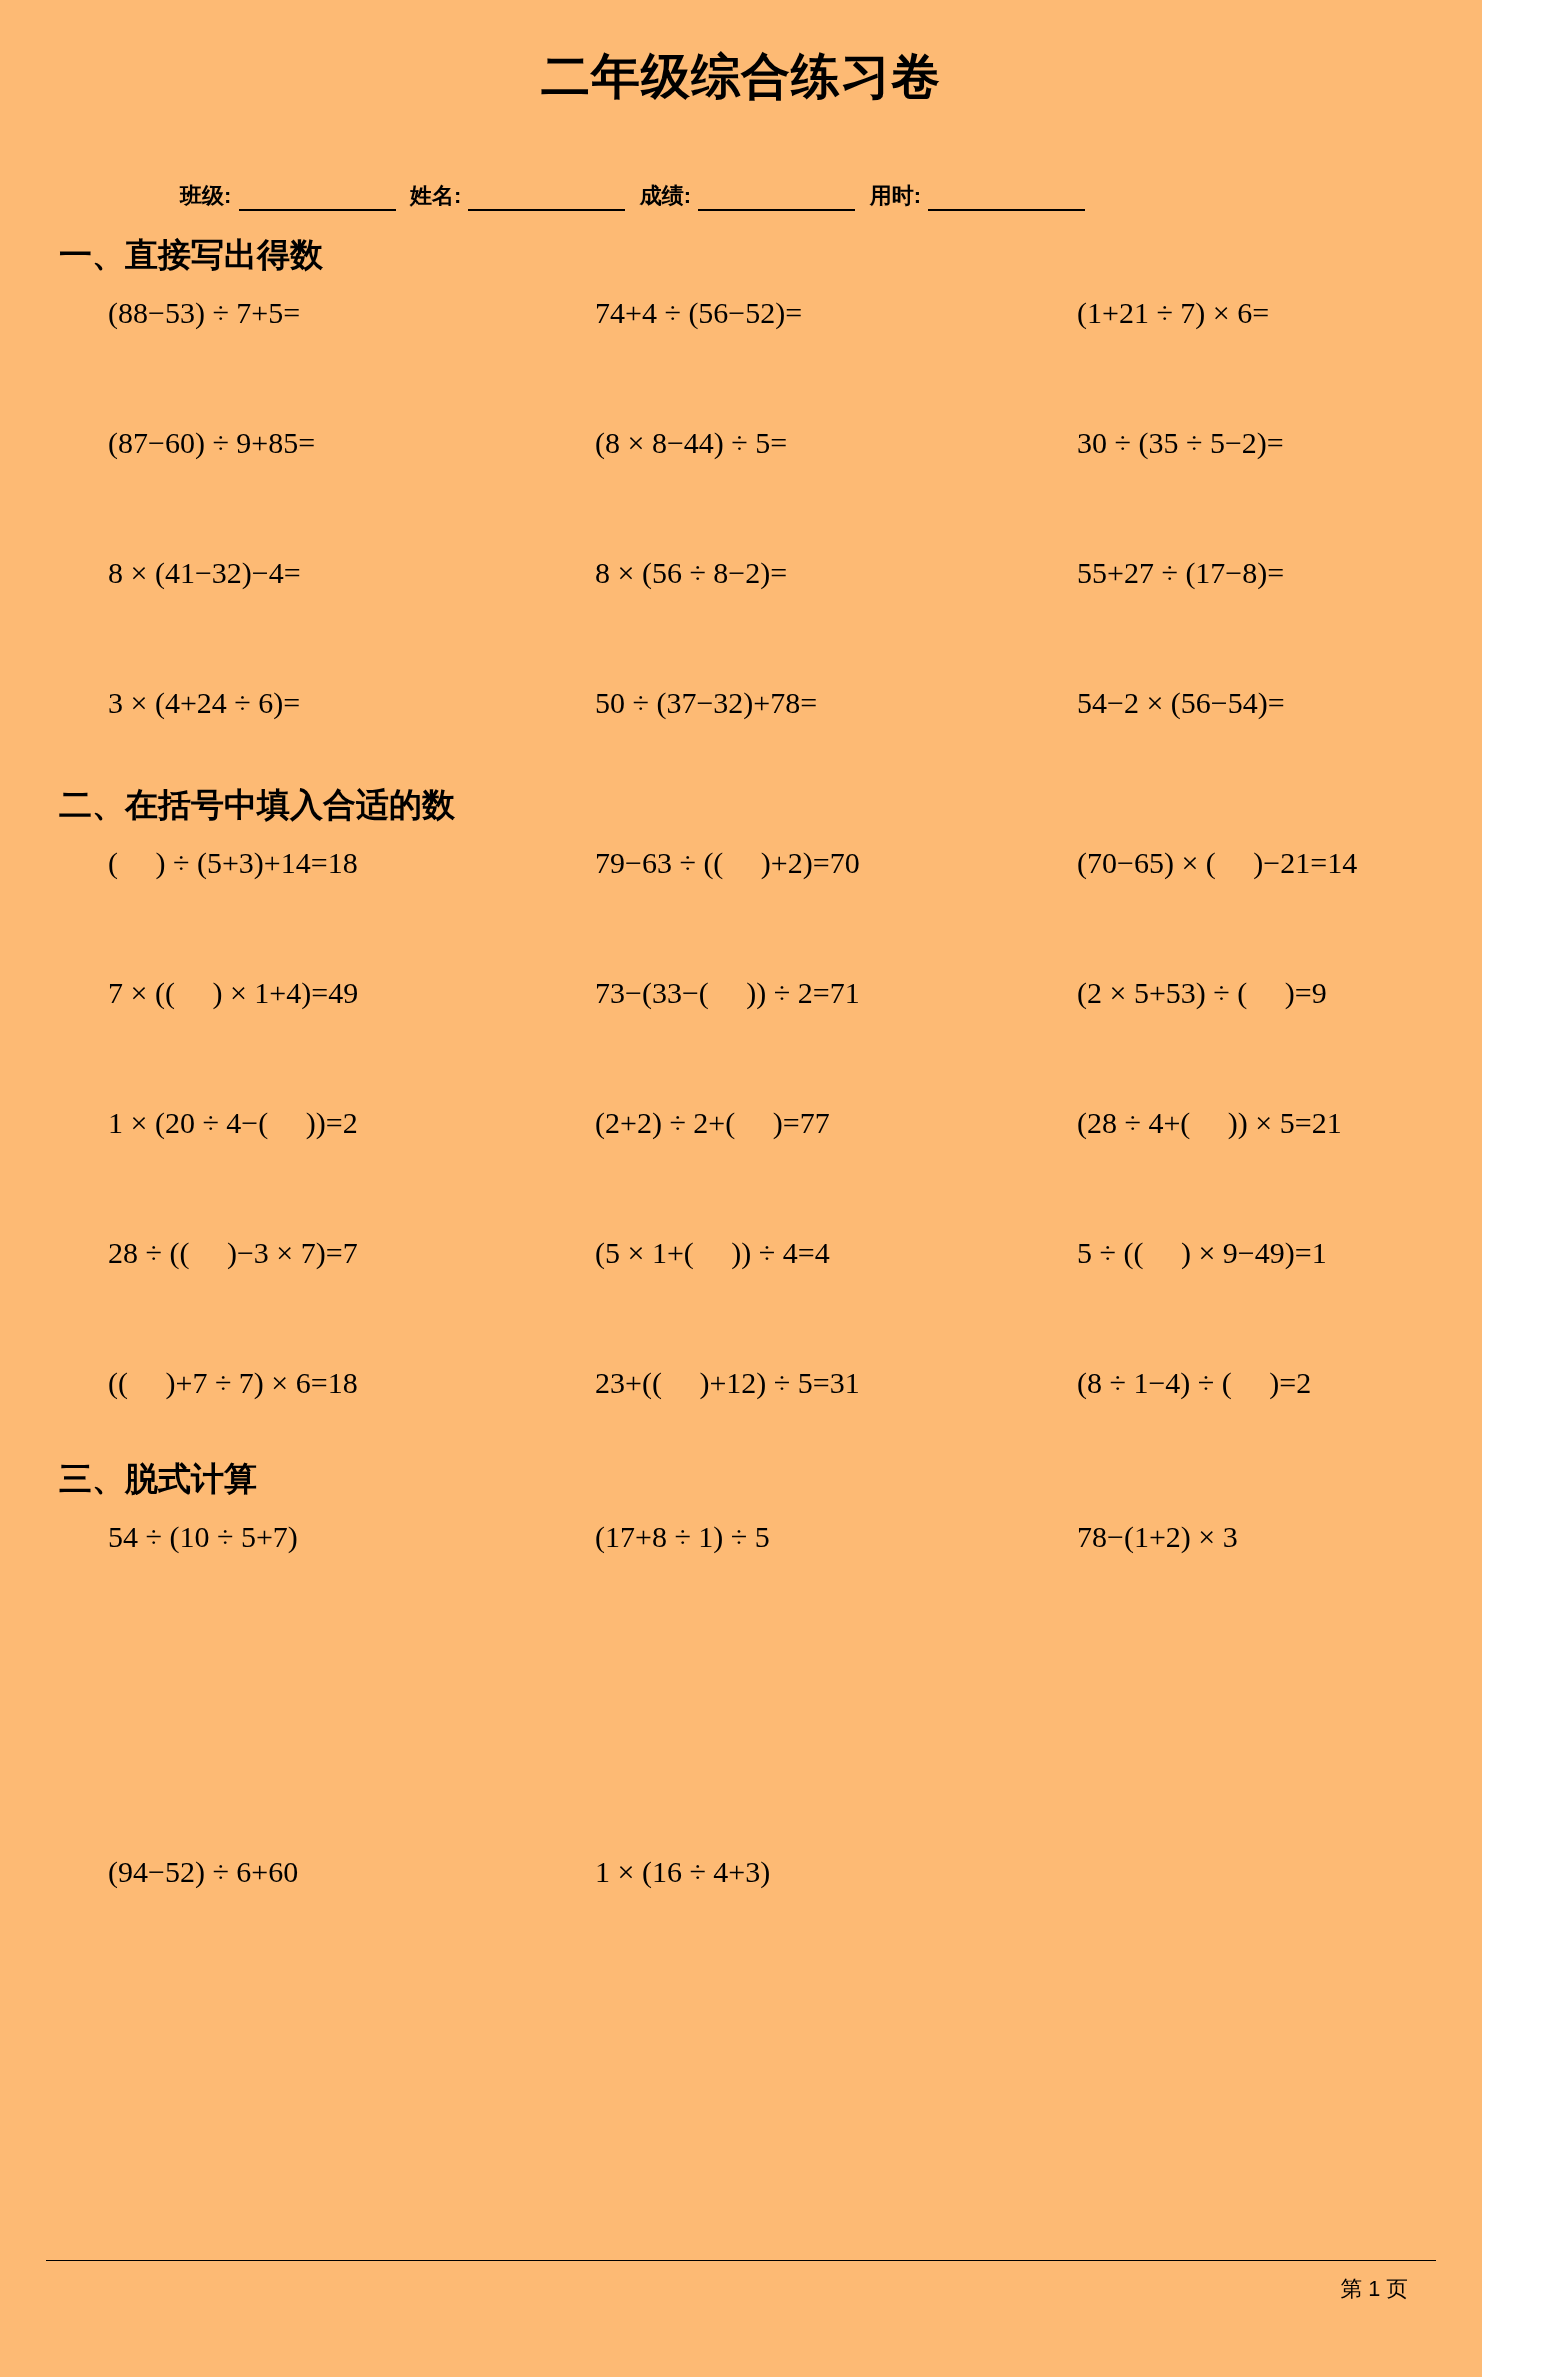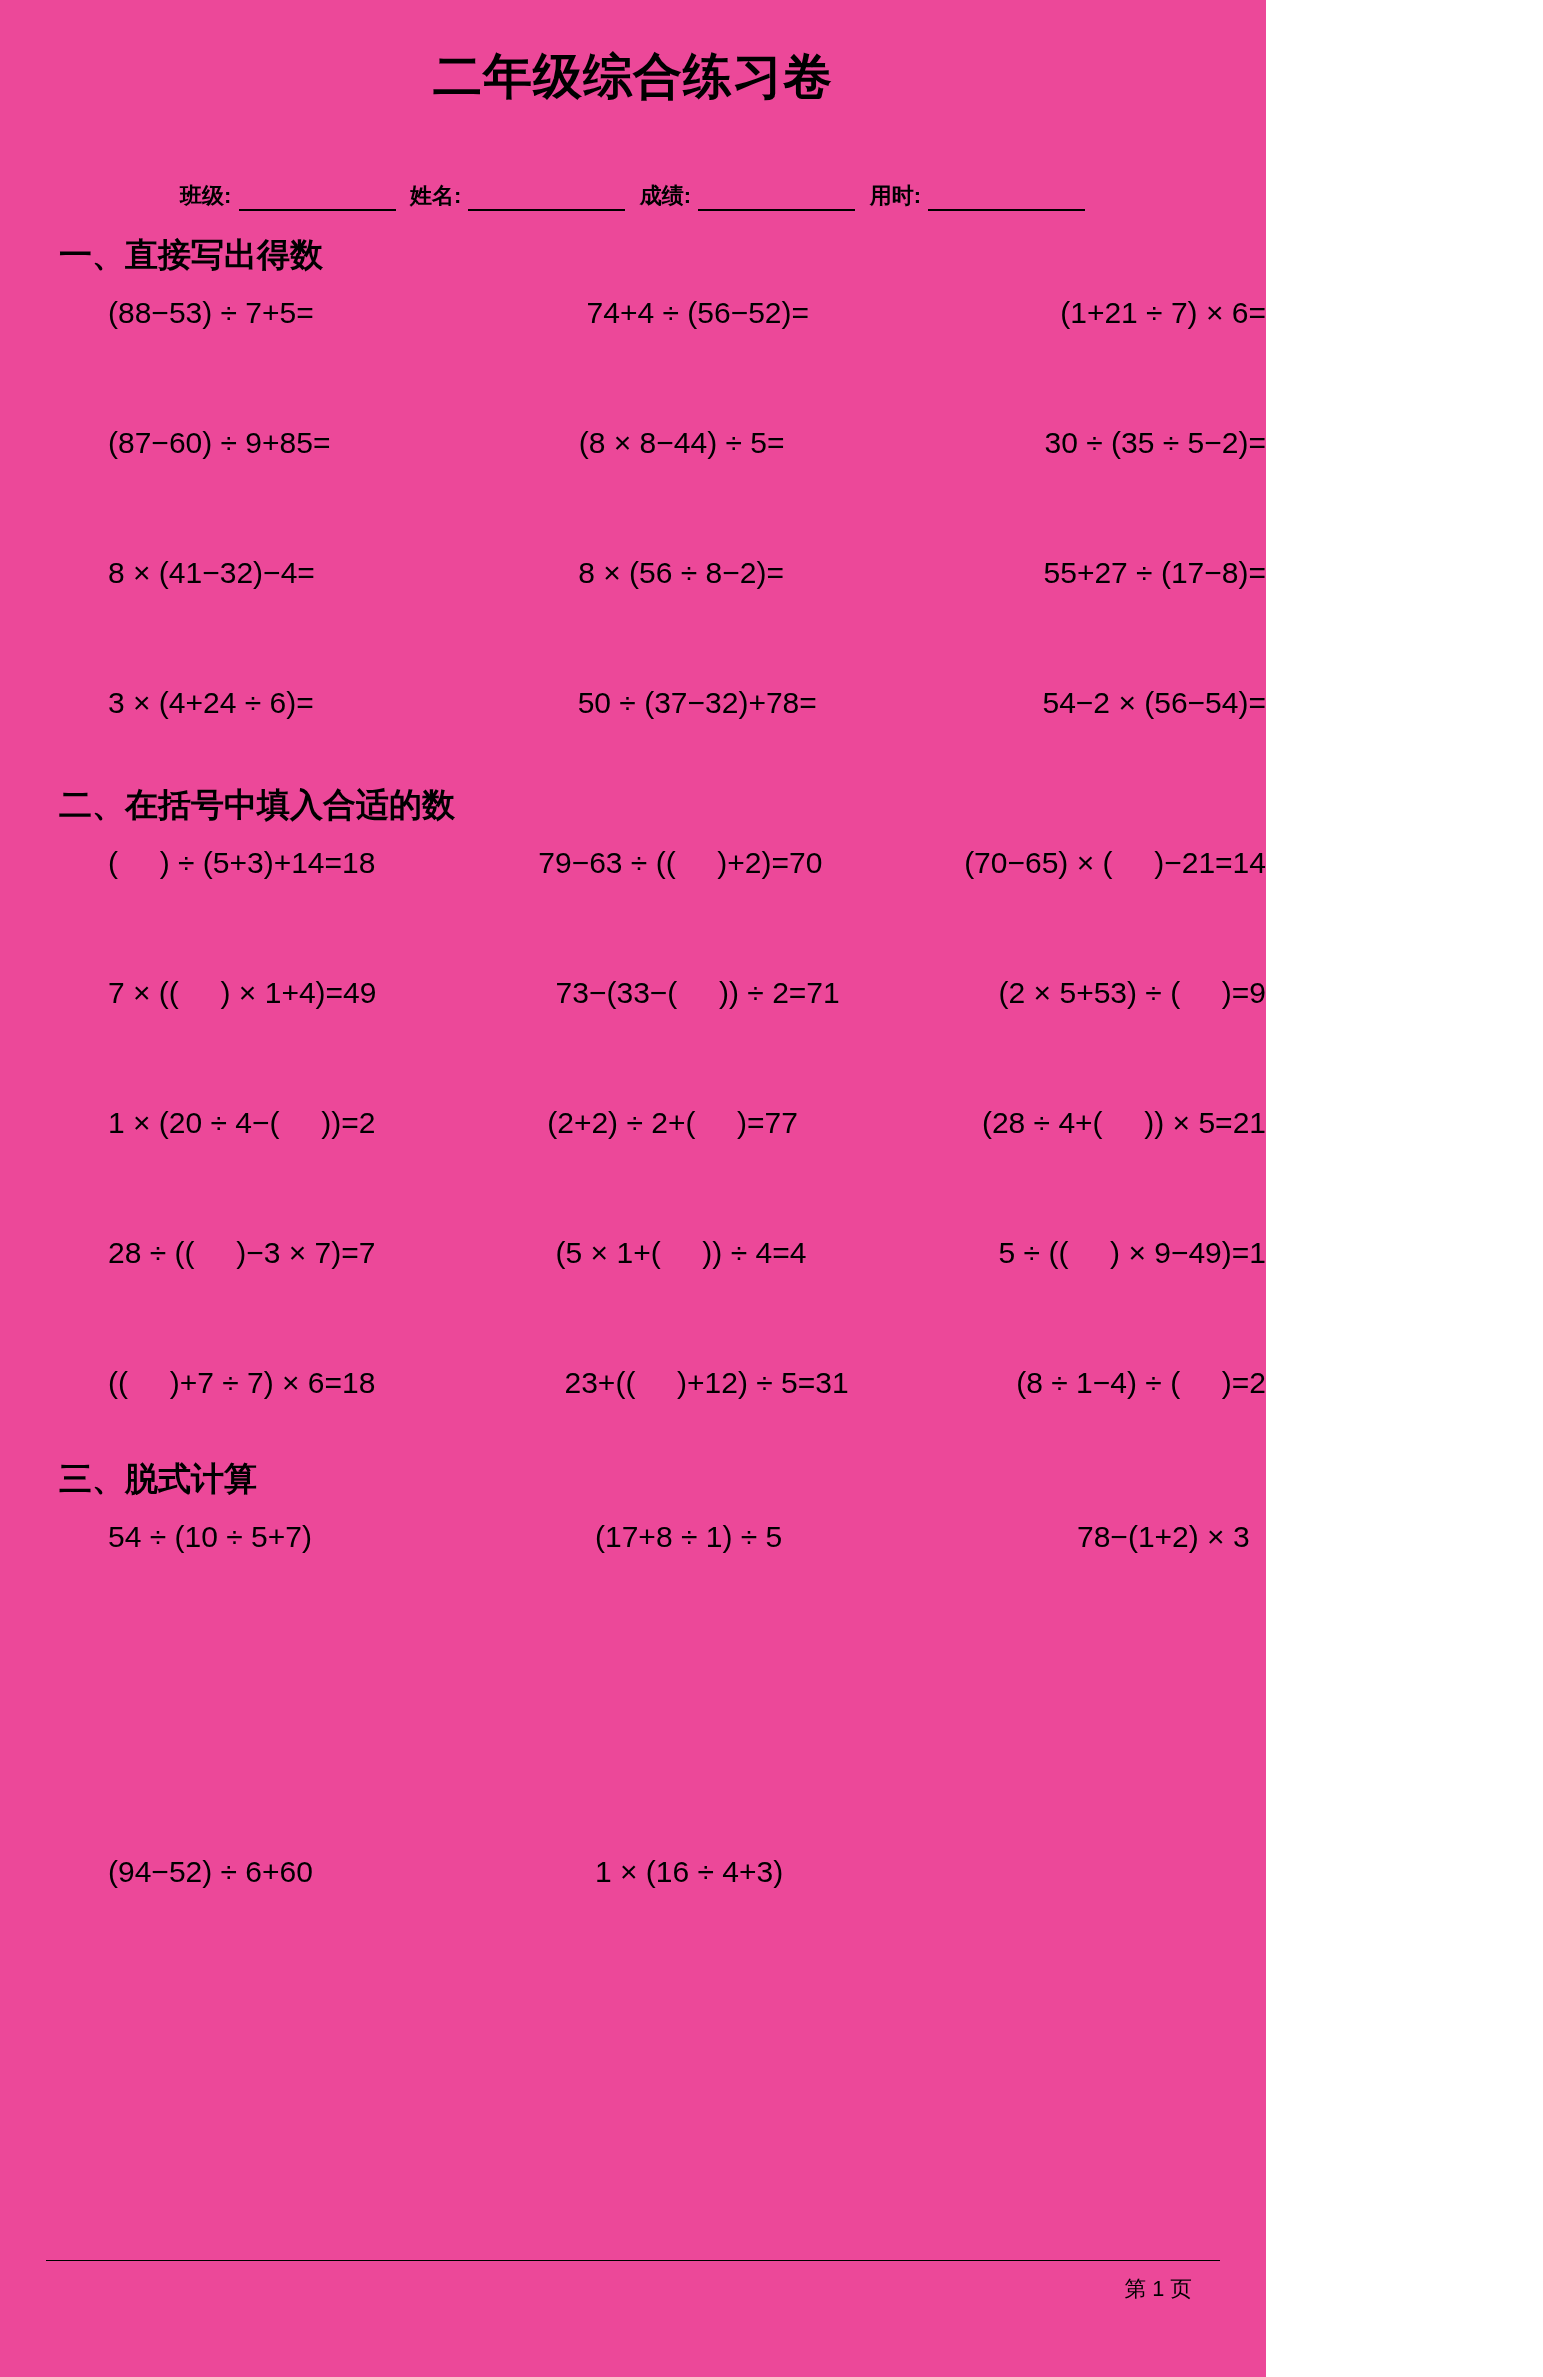--- a/index.html
+++ b/index.html
@@ -2,23 +2,23 @@
 <html style="font-size:8.2px"><head>
 <meta charset="utf-8">
 <style>
   html, body {
     margin: 0;
     padding: 0;
     background: #ffffff;
   }
   .page {
     position: relative;
-    width: 1266px;
+    width: 1482px;
     height: 2377px;
-    background: #ec4899;
+    background: #fdba74;
     color: #000000;
     font-family: "Liberation Sans", "DejaVu Sans", sans-serif;
     overflow: hidden;
   }
   .title {
     padding-top: 44px;
     text-align: center;
     font-size: 49px;
     font-weight: bold;
     letter-spacing: 1px;
@@ -49,20 +49,21 @@
     font-weight: bold;
     line-height: 1.1;
   }
   .s1-heading { margin-top: 26px; }
   .s2-heading { margin-top: 66px; }
   .s3-heading { margin-top: 60px; }
   .prob-row {
     display: flex;
     margin-left: 108px;
     margin-top: 0;
+    font-family: Liberation Serif, serif;
   }
   .first-row { margin-top: 21.7px; }
   .gap-row { margin-bottom: 94px; }
   .big-gap-row { margin-bottom: 299px; }
   .prob-cell {
     font-size: 30px;
     line-height: 1.2;
     white-space: pre;
   }
   .col-1 { width: 487px; }

